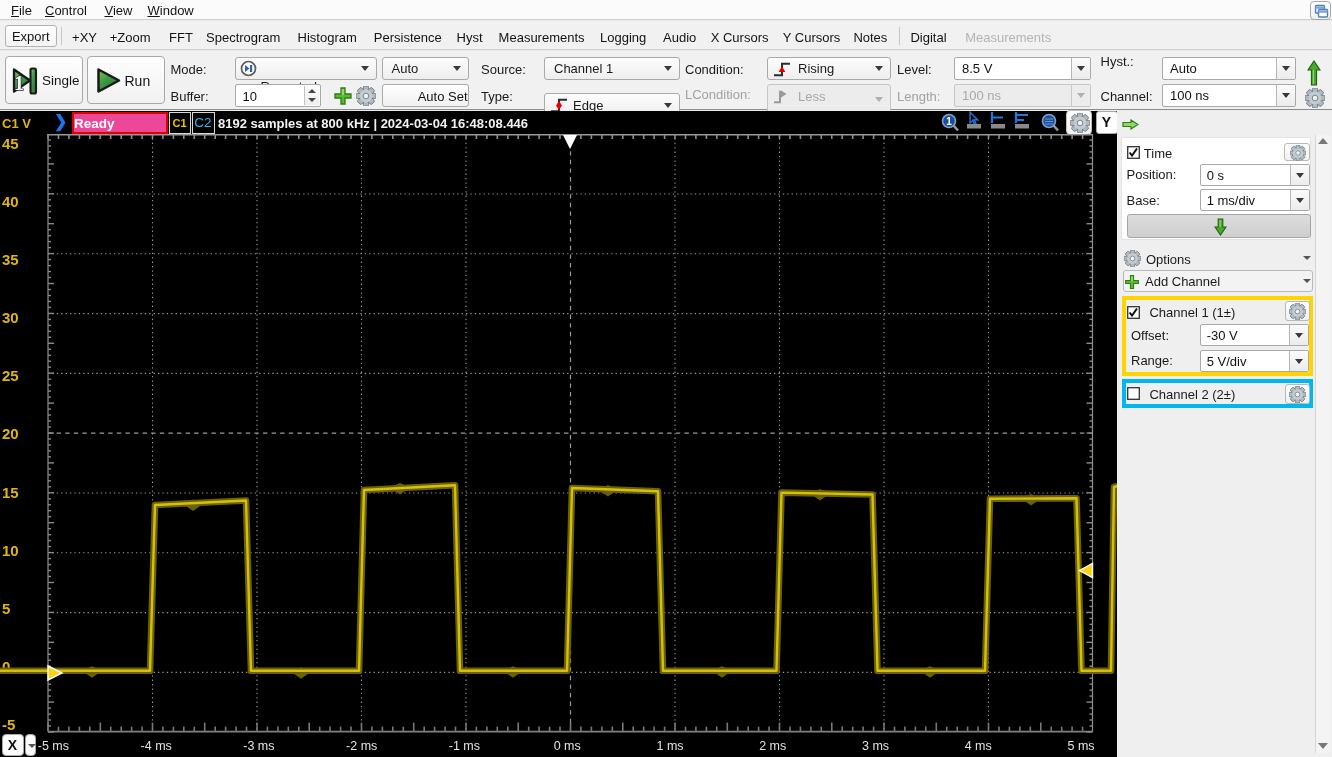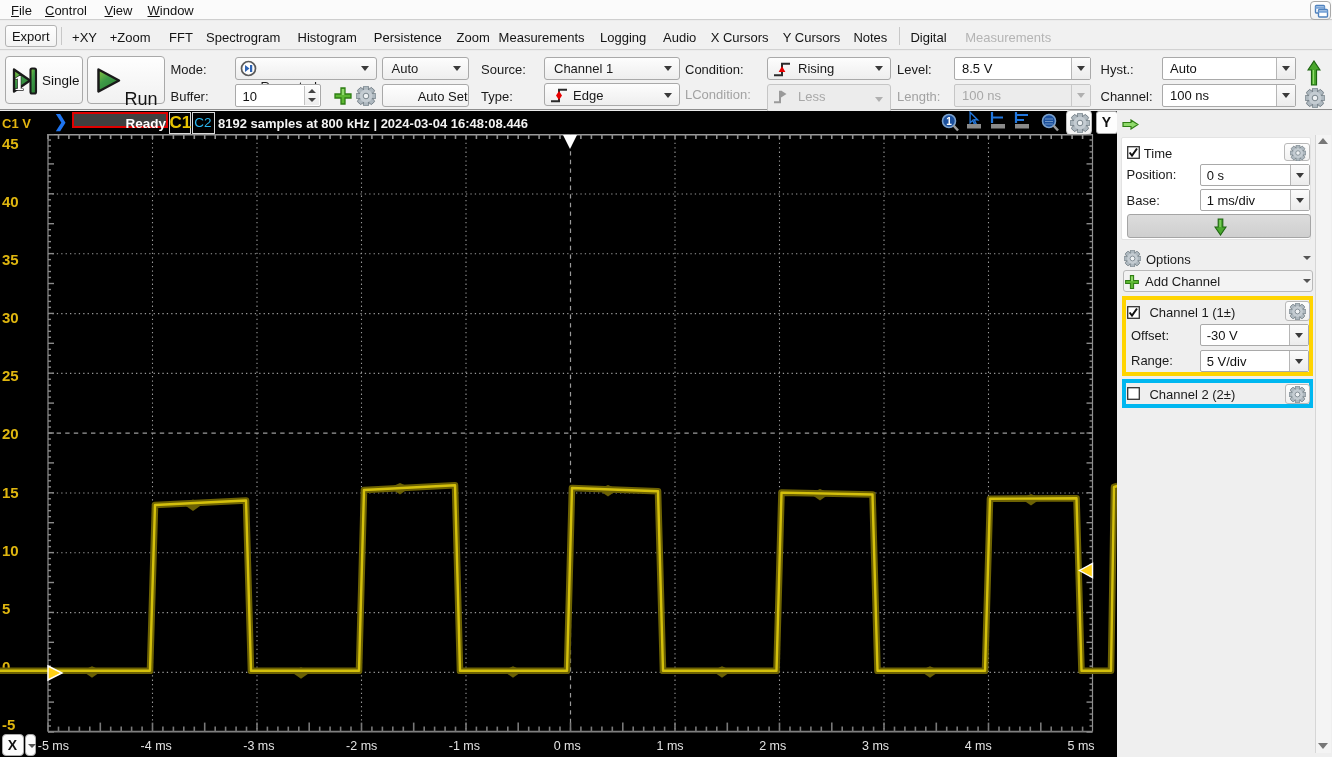--- a/index.html
+++ b/index.html
@@ -43,21 +43,21 @@
     <div style="position:absolute;left:0;right:0;top:2.5px;text-align:center;font-size:13px;color:#141414">Export</div>
   </div>
 <div class="vsep" style="left:61px;top:27px;height:18px"></div>
 <div class="vsep" style="left:899px;top:27px;height:18px"></div>
 <div class="mi" style="left:72.1px;top:29.5px">+XY</div>
 <div class="mi" style="left:109.7px;top:29.5px">+Zoom</div>
 <div class="mi" style="left:169px;top:29.5px">FFT</div>
 <div class="mi" style="left:206px;top:29.5px">Spectrogram</div>
 <div class="mi" style="left:297.6px;top:29.5px">Histogram</div>
 <div class="mi" style="left:373.8px;top:29.5px">Persistence</div>
-<div class="mi" style="left:456.6px;top:29.5px">Zoom</div>
+<div class="mi" style="left:456.6px;top:29.5px">Hyst</div>
 <div class="mi" style="left:498.6px;top:29.5px">Measurements</div>
 <div class="mi" style="left:600px;top:29.5px">Logging</div>
 <div class="mi" style="left:663.1px;top:29.5px">Audio</div>
 <div class="mi" style="left:710.7px;top:29.5px">X Cursors</div>
 <div class="mi" style="left:782.8px;top:29.5px">Y Cursors</div>
 <div class="mi" style="left:853.4px;top:29.5px">Notes</div>
 <div class="mi" style="left:910.4px;top:29.5px">Digital</div>
 <div class="mi" style="left:965.2px;top:29.5px;color:#b4b4b4">Measurements</div>
 <div class="abs" style="left:0;top:50.5px;width:1332px;height:59.5px;background:#f1f1f1;border-bottom:1px solid #8d8d8d"></div>
 <div class="btn" style="left:5px;top:56px;width:78px;height:47.5px">
@@ -72,21 +72,21 @@
   <path d="M2 3.5 L18 14.5 L2 25.5 Z" fill="url(#grn)" stroke="#1a1a1a" stroke-width="2.3" stroke-linejoin="round"></path>
   <rect x="18.5" y="2.5" width="5.5" height="25" rx="1.5" fill="url(#grn)" stroke="#1a1a1a" stroke-width="2.1"></rect>
   <text x="2" y="24" font-family="Liberation Serif, serif" font-size="20" font-weight="bold" fill="#fff" stroke="#1a1a1a" stroke-width="1.3" paint-order="stroke">1</text>
  </svg>
  <div style="position:absolute;left:36px;top:16px;font-size:13.5px;color:#141414">Single</div>
   </div>
 <div class="btn" style="left:86.5px;top:56px;width:78px;height:47.5px">
  <svg width="27" height="30" style="position:absolute;left:8px;top:9px" viewBox="0 0 27 30">
   <path d="M2.5 3.5 L23 14.5 L2.5 25.5 Z" fill="url(#grn)" stroke="#1a1a1a" stroke-width="2.5" stroke-linejoin="round"></path>
  </svg>
- <div style="position:absolute;left:37px;top:32px;font-size:18px;color:#141414">Run</div>
+ <div style="position:absolute;left:37px;top:16px;font-size:14px;color:#141414">Run</div>
   </div>
 <div class="lbl" style="left:170.5px;top:62px">Mode:</div>
 <div class="lbl" style="left:170.5px;top:89px">Buffer:</div>
 <div class="dd" style="left:234.5px;top:56.5px;width:142.5px;height:23px">
  <svg width="17" height="17" style="position:absolute;left:4px;top:2.5px" viewBox="0 0 17 17">
    <circle cx="8.5" cy="8.5" r="7" fill="#fdfdfd" stroke="#5a5a5a" stroke-width="1.7"></circle>
    <path d="M5 5 L9.5 8.5 L5 12 Z" fill="#2e64b5"></path>
       <rect x="10" y="5" width="2.2" height="7" fill="#2e64b5"></rect>
  </svg>
  <div style="position:absolute;left:25px;top:21px">Repeated</div>
@@ -123,21 +123,21 @@
     </svg></div>
 <div class="btn" style="left:382px;top:84px;width:86.5px;height:23px;border-radius:3px">
     <div style="position:absolute;left:0;right:0;top:3.5px;text-align:right;font-size:13px;color:#141414">Auto Set</div>
   </div>
 <div class="lbl" style="left:481px;top:62px">Source:</div>
 <div class="lbl" style="left:481px;top:89px">Type:</div>
 <div class="dd" style="left:544px;top:56.5px;width:135.5px;height:23px">
     <div style="position:absolute;left:9px;top:3.5px">Channel 1</div>
     <div class="car"></div>
   </div>
-<div class="dd" style="left:544px;top:83px;width:135.5px;height:23px">
+<div class="dd" style="left:544px;top:93px;width:135.5px;height:23px">
  <svg width="18" height="17" style="position:absolute;left:5px;top:3px" viewBox="0 0 18 17">
   <path d="M1 14.2 H9 V2.8 H17" fill="none" stroke="#2b2b2b" stroke-width="2"></path>
   <path d="M6 8.5 H12 L9 4 Z M6 8.5 H12 L9 13 Z" fill="#e80000"></path>
  </svg>
  <div style="position:absolute;left:28px;top:3.5px">Edge</div>
     <div class="car"></div>
   </div>
 <div class="lbl" style="left:685px;top:62px">Condition:</div>
 <div class="lbl dis" style="left:685px;top:87px">LCondition:</div>
 <div class="dd" style="left:767px;top:56.5px;width:123.5px;height:23px">
@@ -161,21 +161,21 @@
 <div class="combo" style="left:954px;top:57px;width:136.5px;height:22.5px">
     <div style="position:absolute;left:7px;top:3px">8.5 V</div>
     <div class="cbtn"></div>
     <div class="car"></div>
   </div>
 <div class="combo dis" style="left:954px;top:84px;width:136.5px;height:22.5px">
     <div style="position:absolute;left:7px;top:3px">100 ns</div>
     <div class="cbtn"></div>
     <div class="car"></div>
   </div>
-<div class="lbl" style="left:1100.5px;top:62px">Hyst.:</div>
+<div class="lbl" style="left:1100.5px;top:54px">Hyst.:</div>
 <div class="lbl" style="left:1100.5px;top:89px">Channel:</div>
 <div class="combo" style="left:1162px;top:57px;width:133.5px;height:22.5px">
     <div style="position:absolute;left:7px;top:3px">Auto</div>
     <div class="cbtn"></div>
     <div class="car"></div>
   </div>
 <div class="combo" style="left:1162px;top:84px;width:133.5px;height:22.5px">
     <div style="position:absolute;left:7px;top:3px">100 ns</div>
     <div class="cbtn"></div>
     <div class="car"></div>
@@ -194,22 +194,22 @@
         <rect x="-2.6" y="-10" width="5.2" height="6" rx="1.2" transform="rotate(225)"></rect>
         <rect x="-2.6" y="-10" width="5.2" height="6" rx="1.2" transform="rotate(270)"></rect>
         <rect x="-2.6" y="-10" width="5.2" height="6" rx="1.2" transform="rotate(315)"></rect>
         <circle r="6.4" fill="#c4ccd2" stroke="none"></circle>
         <circle r="2.8" fill="#eef1f3" stroke="#6e7a82"></circle>
       </g>
     </svg></div>
 <div class="abs" style="left:0;top:110.5px;width:1117.3px;height:23.5px;background:#000"></div>
 <div class="abs" style="left:2px;top:116px;font-size:13px;font-weight:bold;color:#e3b50f">C1&nbsp;V</div>
 <div class="abs" style="left:54px;top:112px;font-size:16px;font-weight:bold;color:#1e74f0;transform:scaleY(1.05)">❯</div>
-<div class="abs" style="left:72px;top:111.5px;width:96px;height:16px;border:2.5px solid #e00000;background:#404040;text-align:right"><span style="font-size:13.5px;font-weight:bold;color:#fff;line-height:17px">Ready</span></div>
-<div class="abs" style="left:168.5px;top:111.5px;width:22px;height:22px;border:1px solid #d8d8d8;background:#000;text-align:center"><span style="font-size:17px;font-weight:bold;color:#e8c400;line-height:20px">C1</span></div>
+<div class="abs" style="left:72px;top:111.5px;width:96px;height:22px;border:2.5px solid #e00000;background:#ec4899;text-align:left"><span style="font-size:13.5px;font-weight:bold;color:#fff;line-height:17px">Ready</span></div>
+<div class="abs" style="left:168.5px;top:111.5px;width:22px;height:22px;border:1px solid #d8d8d8;background:#000;text-align:center"><span style="font-size:11px;font-weight:bold;color:#e8c400;line-height:20px">C1</span></div>
 <div class="abs" style="left:191.5px;top:111.5px;width:23px;height:22px;border:1px solid #d8d8d8;background:#000;text-align:center"><span style="font-size:13.5px;font-weight:normal;color:#2bb7ee;line-height:20px">C2</span></div>
 <div class="abs" style="left:218px;top:116px;font-size:13px;font-weight:bold;color:#f2f2f2">8192 samples at 800 kHz | 2024-03-04 16:48:08.446</div>
 <svg class="abs" style="left:940px;top:112px" width="20" height="21" viewBox="0 0 20 21">
  <circle cx="9" cy="9" r="6.5" fill="#1b4f9c" stroke="#7aa0cc" stroke-width="1.6"></circle>
  <text x="9" y="13" text-anchor="middle" font-size="10" font-weight="bold" fill="#fff" font-family="Liberation Sans">1</text>
  <line x1="13.5" y1="13.5" x2="18" y2="18.5" stroke="#9a9a9a" stroke-width="2.5"></line>
   </svg>
 <svg class="abs" style="left:965px;top:111px" width="20" height="21" viewBox="0 0 20 21">
  <path d="M4.5 14 L4.5 1.5 L13.5 10.5 L9.3 10.2 L11.6 15.2 L9.9 16 L7.6 11 Z" fill="none" stroke="#2277dd" stroke-width="1.6" transform="scale(0.85) translate(1.5 0)"></path>
  <rect x="2" y="13" width="14" height="4.5" fill="#8a8a8a"></rect>

